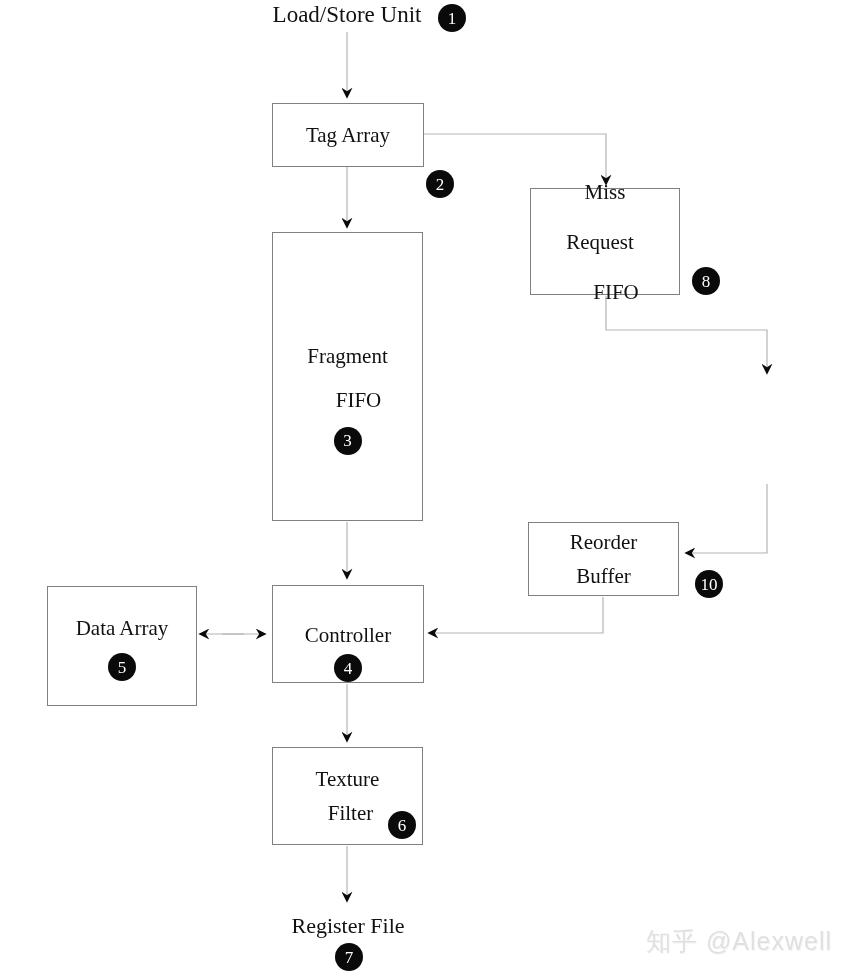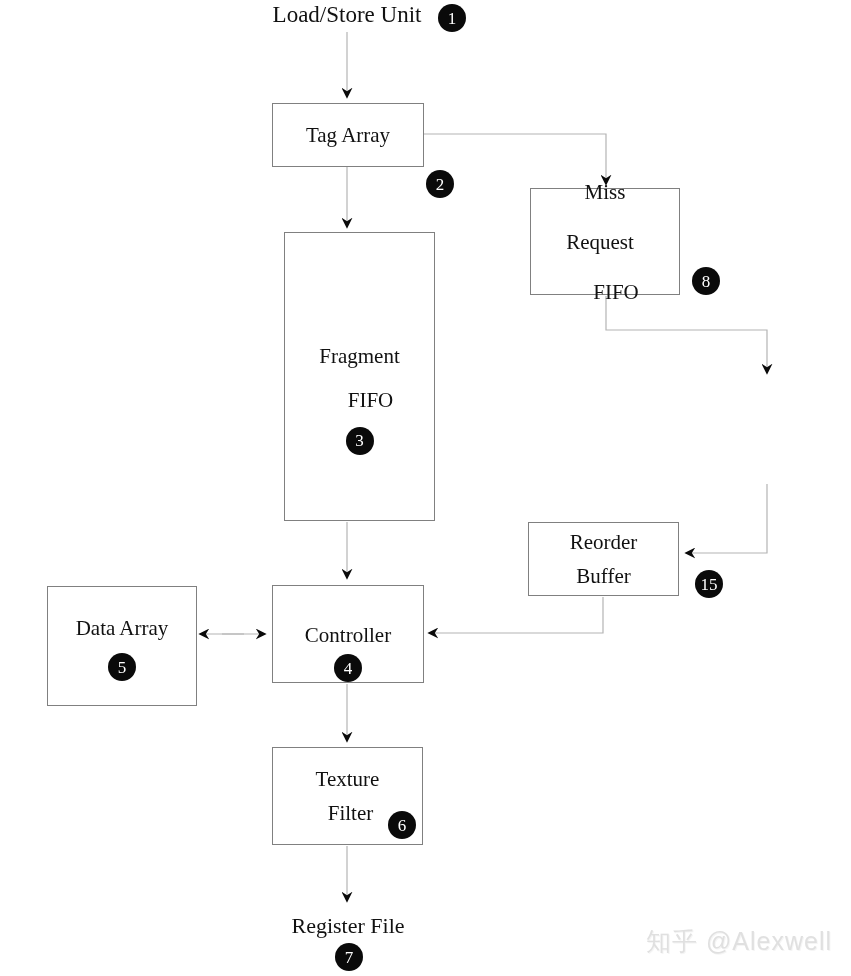--- a/index.html
+++ b/index.html
@@ -33,21 +33,21 @@
   .badge{
     position:absolute;width:28px;height:28px;border-radius:50%;
     background:var(--badge-bg);color:var(--badge-fg);
     display:flex;align-items:center;justify-content:center;
     font-size:17px;line-height:1;font-family:"Liberation Serif",serif;
   }
   .badge.inline{position:static;flex:0 0 auto;}
 
   
   .n-tag {left:272px;top:103px;width:152px;height:64px;}
-  .n-ffifo{left:284px;top:232px;width:151px;height:289px;padding-top:40px;}
+  .n-ffifo{left:272px;top:232px;width:151px;height:289px;padding-top:40px;}
   .n-mrf {left:530px;top:188px;width:150px;height:107px;gap:16px;}
   .n-mem {left:690px;top:377px;width:153px;height:106px;gap:8px;}
   .n-rob {left:528px;top:522px;width:151px;height:74px;gap:0;}
   .n-da  {left:47px; top:586px;width:150px;height:120px;gap:8px;}
   .n-ctl {left:272px;top:585px;width:152px;height:98px;gap:2px;padding-top:23px;justify-content:flex-end;}
   .n-tf  {left:272px;top:747px;width:151px;height:98px;gap:0;}
 
   .sr  {margin-left:22px;}  
   .srs {margin-left:6px;}  
   .sl  {margin-right:10px;} 
@@ -112,21 +112,21 @@
     <span class="lbl sl">Request</span>
     <span class="lbl sr">FIFO</span>
   </div>
   <div class="badge b8">8</div>
 
 
   <div class="box n-rob">
     <span class="lbl">Reorder</span>
     <span class="lbl">Buffer</span>
   </div>
-  <div class="badge b10">15</div>
+  <div class="badge b10">10</div>
 
   <div class="box n-da">
     <span class="lbl">Data Array</span>
     <span class="badge inline">5</span>
   </div>
 
   <div class="box n-ctl">
     <span class="lbl">Controller</span>
     <span class="badge inline">4</span>
   </div>

